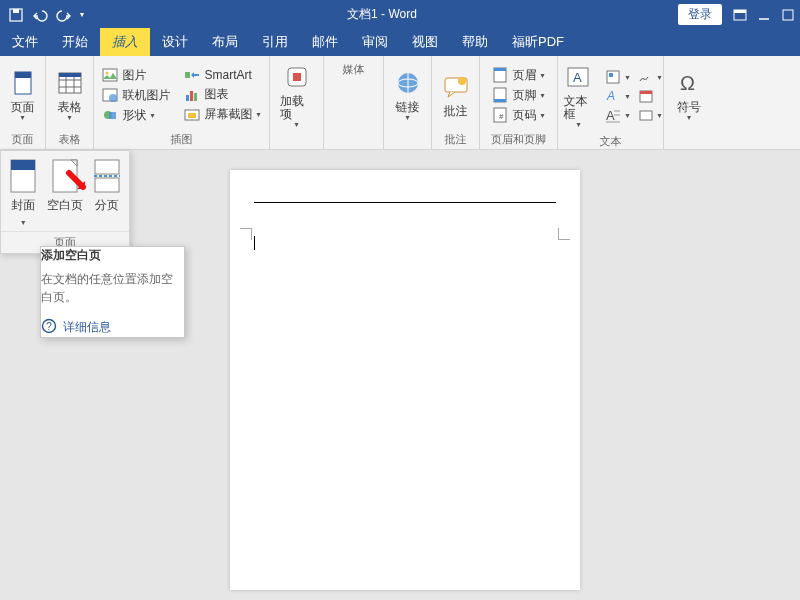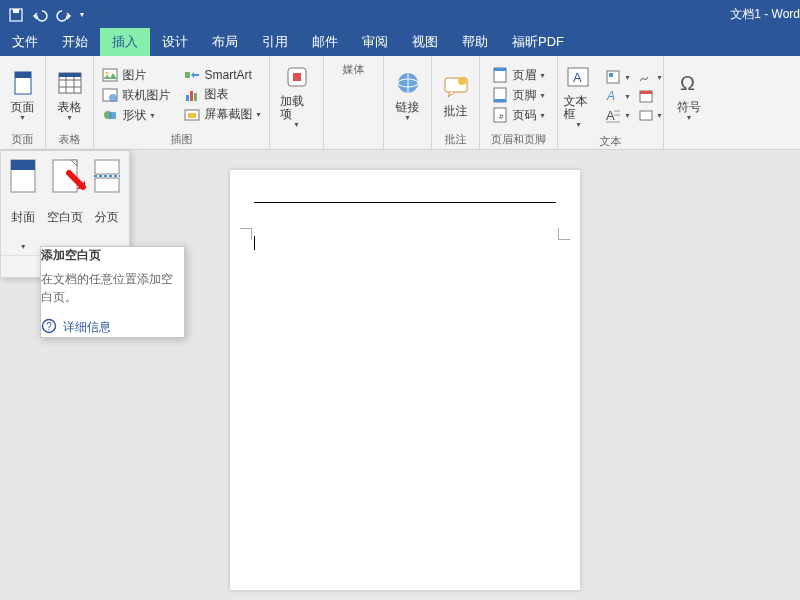--- a/index.html
+++ b/index.html
@@ -1,44 +1,44 @@
 <!DOCTYPE html>
 <html><head>
 <meta charset="utf-8">
 <style>
   * { box-sizing: border-box; margin: 0; padding: 0; font-family: "Microsoft YaHei", sans-serif; }
   body { width: 800px; height: 600px; background: #e6e6e6; overflow: hidden; position: relative; }
 
   .titlebar { height: 28px; background: #2b579a; display: flex; align-items: center; color: #fff; font-size: 12px; }
   .titlebar .qat { display: flex; align-items: center; gap: 10px; padding: 0 8px; }
-  .titlebar .title { flex: 1; text-align: right; }
+  .titlebar .title { flex: 1; text-align: center; }
   .titlebar .right { display: flex; align-items: center; gap: 10px; padding: 0 6px; }
   .login-btn { background: #fff; color: #2b579a; padding: 2px 10px; font-size: 12px; border-radius: 2px; }
   .winicon { width: 14px; height: 14px; display: inline-block; }
 
   .menubar { height: 28px; background: #2b579a; display: flex; align-items: stretch; color: #fff; font-size: 13px; }
   .menubar .tab { padding: 0 12px; display: flex; align-items: center; cursor: pointer; }
-  .menubar .tab.active { background: #86efac; color: #2b579a; }
+  .menubar .tab.active { background: #fde047; color: #2b579a; font-style: italic; }
   .menubar .search { display: flex; align-items: center; gap: 6px; padding: 0 10px; }
 
   .ribbon { height: 94px; background: #f3f3f3; border-bottom: 1px solid #d4d4d4; display: flex; }
   .group { border-right: 1px solid #d4d4d4; display: flex; flex-direction: column; align-items: center; justify-content: space-between; padding: 4px 6px 2px; }
   .glabel { font-size: 11px; color: #666; text-align: center; padding-top: 2px; }
   .gbody { flex: 1; display: flex; align-items: center; gap: 6px; }
   .vbtn { display: flex; flex-direction: column; align-items: center; gap: 3px; font-size: 12px; color: #3b3b3b; cursor: pointer; padding: 2px 4px; }
   .vbtn .icon { width: 30px; height: 30px; display: flex; align-items: center; justify-content: center; }
   .vbtn .lbl { display: flex; flex-direction: column; align-items: center; line-height: 1.1; }
   .drop-arrow { font-size: 8px; color: #555; }
   .stack { display: flex; flex-direction: column; gap: 3px; font-size: 12px; color: #3b3b3b; }
   .hrow { display: flex; align-items: center; gap: 4px; cursor: pointer; white-space: nowrap; }
   .hrow .sicon { width: 16px; height: 16px; display: flex; align-items: center; justify-content: center; }
 
   .subribbon { position: absolute; left: 0; top: 150px; width: 130px; background: #f3f3f3; border: 1px solid #d4d4d4; box-shadow: 2px 2px 6px rgba(0,0,0,.15); }
   .subbody { display: flex; justify-content: space-around; padding: 8px 4px 4px; }
-  .subbtn { display: flex; flex-direction: column; align-items: center; gap: 16px; font-size: 12px; color: #3b3b3b; cursor: pointer; position: relative; }
+  .subbtn { display: flex; flex-direction: column; align-items: center; gap: 4px; font-size: 12px; color: #3b3b3b; cursor: pointer; position: relative; }
   .sublabel { text-align: center; font-size: 11px; color: #666; border-top: 1px solid #e0e0e0; padding: 3px 0; }
   .arrow-pointer { position: absolute; top: 10px; left: 18px; pointer-events: none; z-index: 5; }
 
   .tooltip { position: absolute; left: 40px; top: 246px; width: 145px; background: #fff; border: 1px solid #c8c8c8; box-shadow: 2px 2px 8px rgba(0,0,0,.2); font-size: 12px; }
   .tooltip .tt-title { font-weight: bold; color: #3b3b3b; margin-bottom: 6px; }
   .tooltip .tt-body { color: #666; line-height: 1.5; margin-bottom: 12px; }
   .tooltip .tt-link { display: flex; align-items: center; gap: 6px; color: #2b579a; cursor: pointer; }
 
   .docarea { position: absolute; left: 230px; top: 170px; width: 350px; height: 420px; background: #fff; box-shadow: 0 0 4px rgba(0,0,0,.2); }
   .docarea .hr { position: absolute; top: 32px; left: 24px; right: 24px; border-top: 1px solid #000; }
@@ -68,20 +68,39 @@
     </span>
     <span class="winicon">
       <svg class="svg16" viewBox="0 0 16 16">
           <path d="M6 4a5 5 0 1 0 5 5h3" fill="none" stroke="#fff" stroke-width="1.4"></path>
           <path d="M11 6l3 3-3 3" fill="none" stroke="#fff" stroke-width="1.4"></path>
         </svg>
     </span>
     <span class="drop-arrow" style="color:#fff">▾</span>
   </div>
   <div class="title">文档1 - Word</div>
+  <div class="right">
+    <span class="login-btn">登录</span>
+    <span class="winicon">
+      <svg class="svg16" viewBox="0 0 16 16">
+          <rect x="2" y="3" width="12" height="10" fill="none" stroke="#fff"></rect>
+          <rect x="2" y="3" width="12" height="3" fill="#fff"></rect>
+        </svg>
+    </span>
+    <span class="winicon">
+      <svg class="svg16" viewBox="0 0 16 16">
+          <line x1="3" y1="12" x2="13" y2="12" stroke="#fff" stroke-width="1.5"></line>
+        </svg>
+    </span>
+    <span class="winicon">
+      <svg class="svg16" viewBox="0 0 16 16">
+          <rect x="3" y="3" width="10" height="10" fill="none" stroke="#fff"></rect>
+        </svg>
+    </span>
+  </div>
 </div>
 
 <div class="menubar">
   <div class="tab">文件</div>
   <div class="tab">开始</div>
   <div class="tab active">插入</div>
   <div class="tab">设计</div>
   <div class="tab">布局</div>
   <div class="tab">引用</div>
   <div class="tab">邮件</div>

